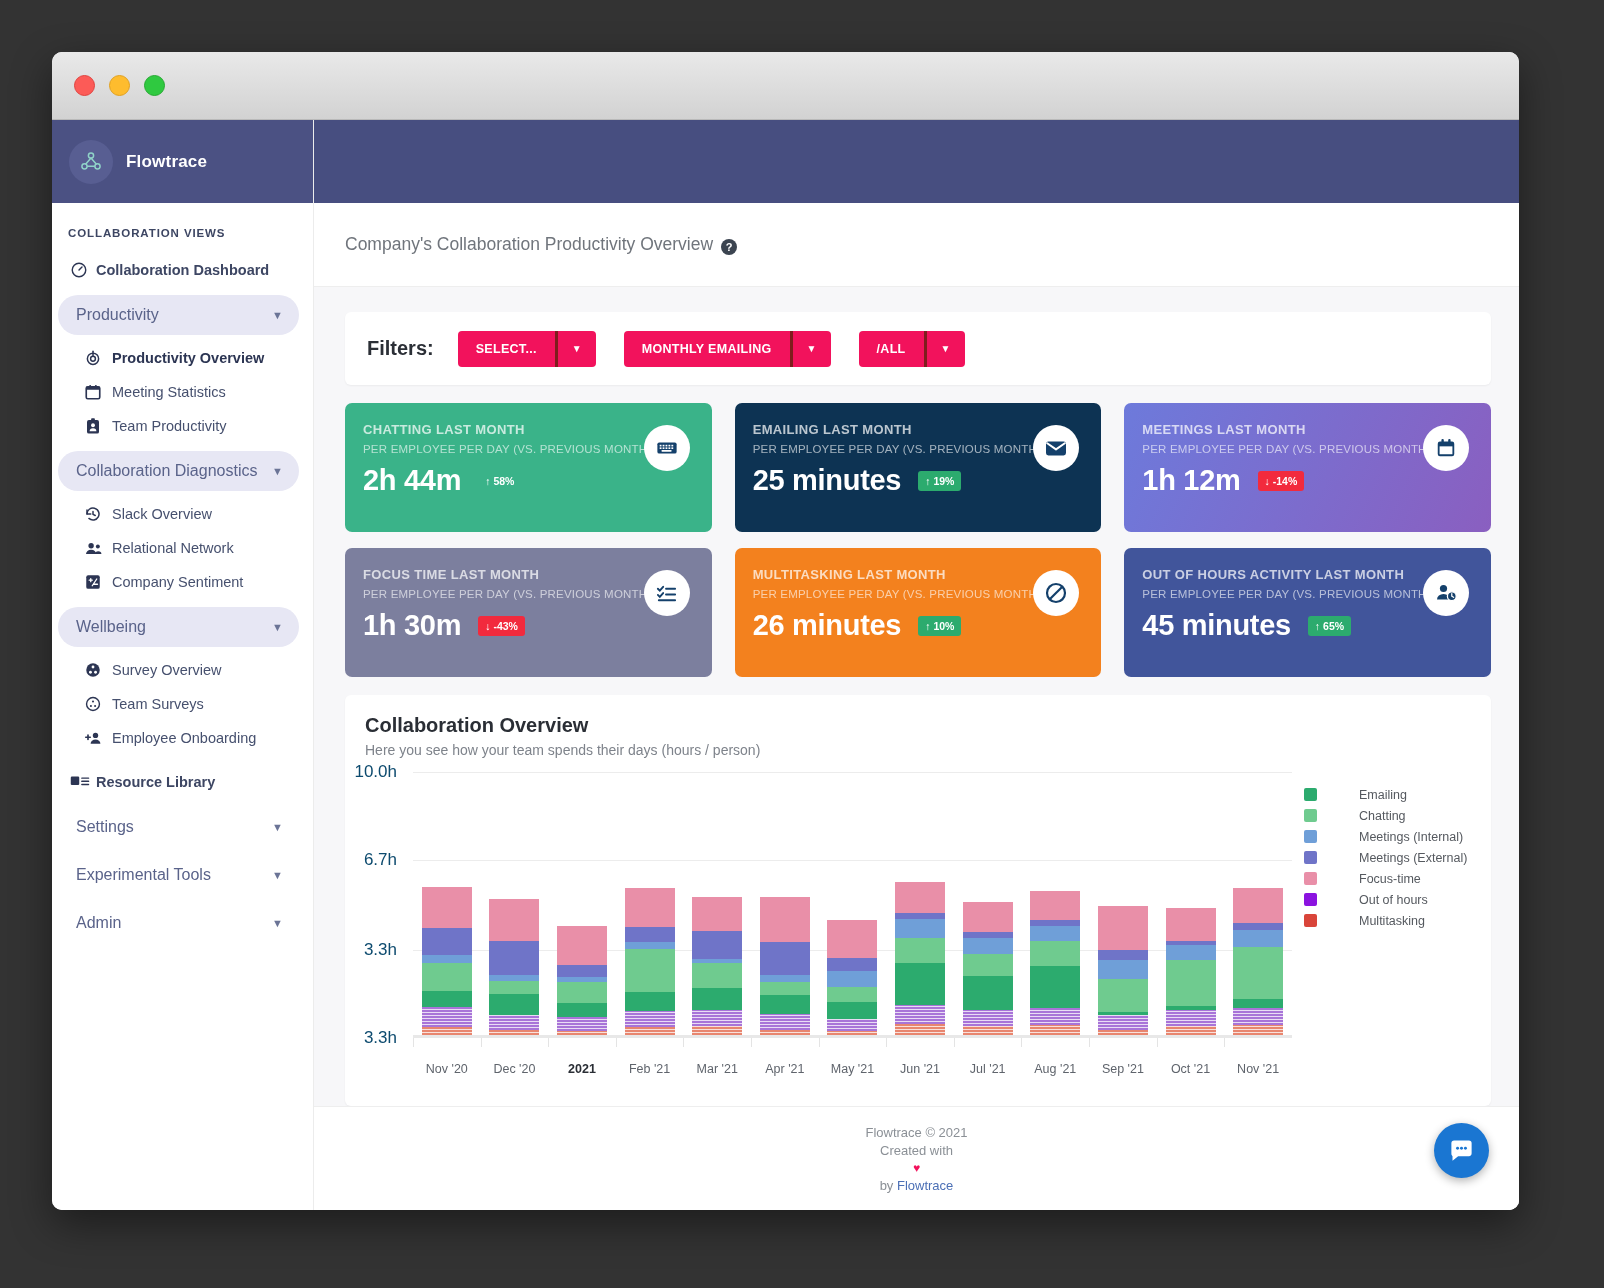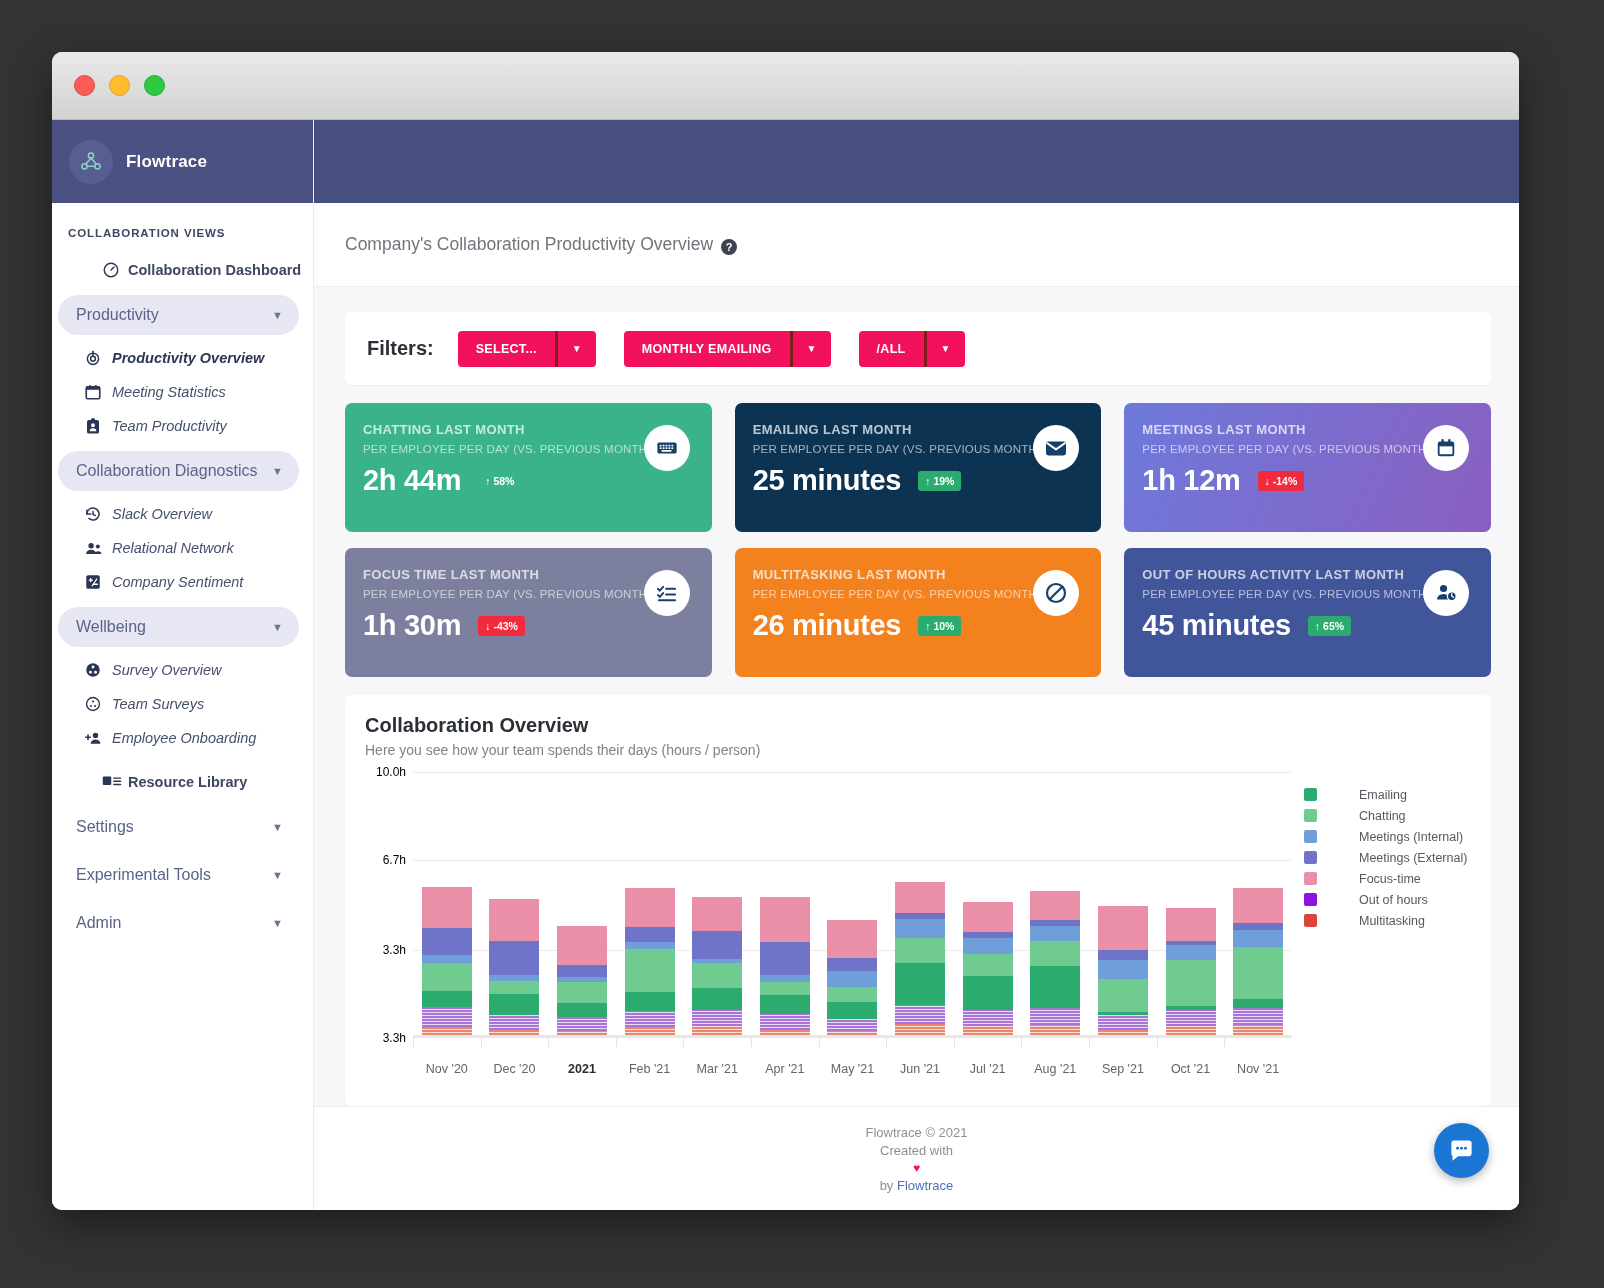--- a/index.html
+++ b/index.html
@@ -65,25 +65,25 @@
   .nav-heading {
     font-size: 11.5px; font-weight: bold; color: #3d4663;
     letter-spacing: .9px; padding: 8px 0 14px 16px;
   }
   .nav-item {
     display: flex; align-items: center;
     height: 34px; padding-left: 18px; margin: 0 0 0 0;
     color: #3d4663; font-size: 14.5px; cursor: pointer;
   }
   .nav-item .ico { width: 26px; flex: 0 0 26px; display:flex; align-items:center; }
-  .nav-item.strong { font-weight: bold; margin-left: 32px; }
+  .nav-item.strong { font-weight: bold; }
   .nav-sub {
     display: flex; align-items: center;
     height: 34px; padding-left: 32px;
-    color: #46506e; font-size: 14.5px; cursor: pointer; font-style: italic;
+    color: #46506e; font-size: 14.5px; cursor: pointer;
   }
   .nav-sub .ico { width: 28px; flex: 0 0 28px; display:flex; align-items:center;}
   .nav-sub.bold { font-weight: bold; color: #2c3553; }
   .group {
     display: flex; align-items: center; justify-content: space-between;
     height: 40px; margin: 8px 14px 6px 6px;
     padding: 0 16px 0 18px;
     border-radius: 20px; background: #e7e7f4;
     color: #5a638a; font-size: 16px; cursor: pointer;
   }
@@ -166,21 +166,21 @@
     padding: 19px 22px 16px 20px; flex: 1; min-height: 0;
     box-shadow: 0 1px 2px rgba(0,0,0,.05);
     display: flex; flex-direction: column;
   }
   .panel-title { font-size: 20px; font-weight: bold; color: #2a2e35; }
   .panel-sub { font-size: 14px; color: #7e838b; margin-top: 5px; }
 
   .chartwrap { flex: 1; display: flex; min-height: 0; margin-top: 14px; }
   .plot { flex: 1; position: relative; min-width: 0; }
   .ylabels { position: absolute; left: 0; top: 0; bottom: 0; width: 48px; }
-  .ylab { position: absolute; right: 7px; font-size: 12px; color: #000000; transform: translateY(-50%); white-space: nowrap; }
+  .ylab { position: absolute; right: 16px; font-size: 17px; color: #0c4a6e; transform: translateY(-50%); white-space: nowrap; }
   .gridarea { position: absolute; left: 48px; right: 12px; top: 0; bottom: 52px; }
   .gridline { position: absolute; left: 0; right: 0; height: 1px; background: #ececec; }
   .axisline { position: absolute; left: 0; right: 0; bottom: 0; height: 3px; background: #e8e8e8; }
   .bars { position: absolute; left: 0; right: 0; top: 0; bottom: 0; display: flex; align-items: flex-end; }
   .barcell { flex: 1; display: flex; flex-direction: column; align-items: center; justify-content: flex-end; height: 100%; position: relative; }
   .bar { width: 50px; display: flex; flex-direction: column-reverse; }
   .seg { width: 100%; }
   .tick { position: absolute; bottom: -9px; width: 1px; height: 9px; background: #e4e4e4; left: 0; }
   .xlabels { position: absolute; left: 48px; right: 12px; bottom: 14px; display: flex; margin-top: 36px; }
   .xlab { flex: 1; text-align: center; font-size: 12.5px; color: #5f646c; }

